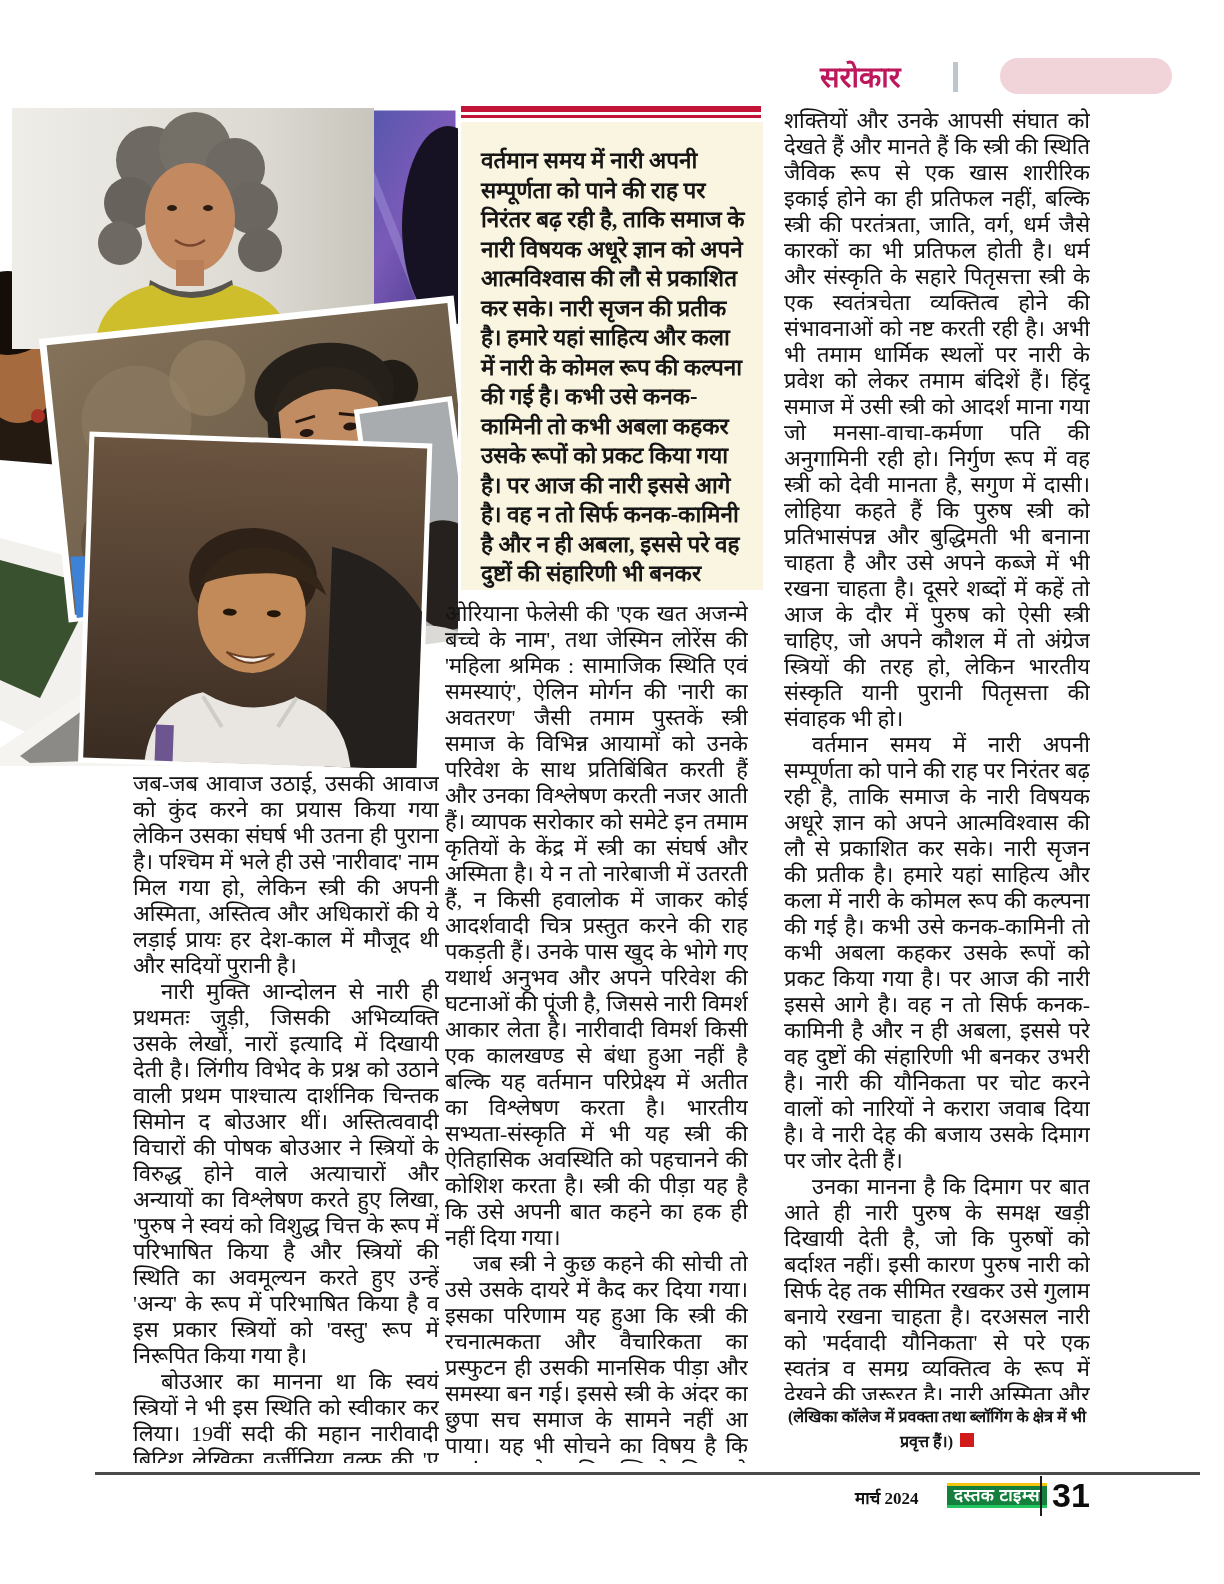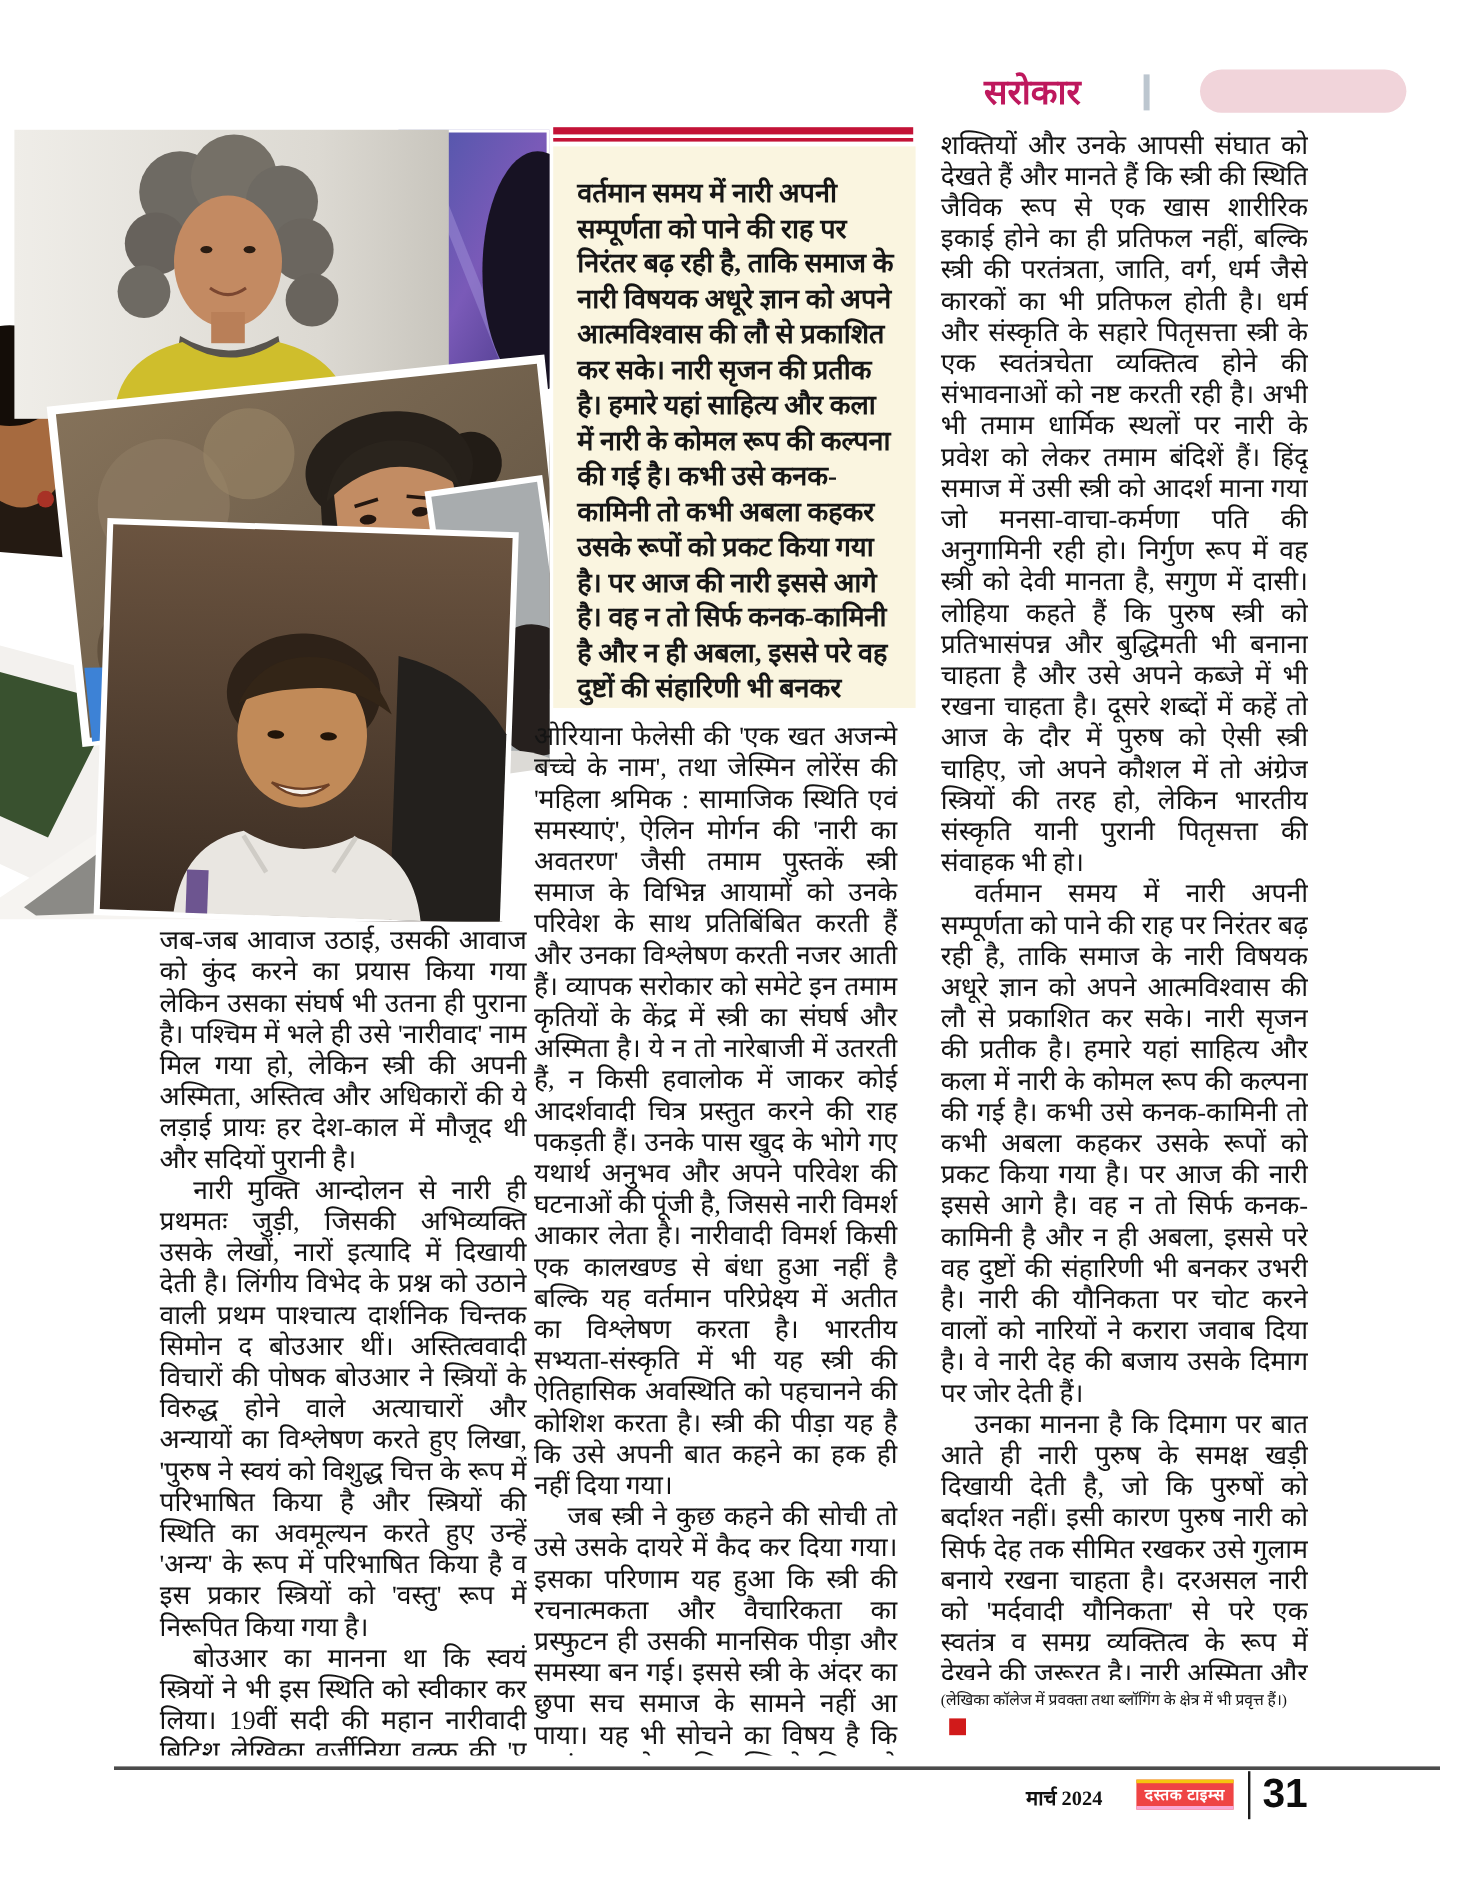--- a/index.html
+++ b/index.html
@@ -29,32 +29,32 @@
   }
 
   
   .col{overflow:hidden;}
   .body-text{font-size:22px;line-height:26px;text-align:justify;color:#141414;}
   .body-text p{margin:0;}
   .body-text p + p{text-indent:28px;}
 
   
   .author-note{
-    font-size:13px;line-height:25px;font-weight:normal;text-align:left;color:#141414;
+    font-size:16px;line-height:25px;font-weight:bold;text-align:center;color:#141414;
   }
   .end-marker{display:inline-block;width:14px;height:14px;background:#d11a1a;
     margin-left:7px;vertical-align:baseline;}
 
   
   .footer-rule{height:3px;background:#4b4b4b;}
   .footer-date{font-size:17px;font-weight:bold;color:#111;}
   .footer-logo{
-    display:inline-block;background:#ef4444;color:#fff;font-weight:bold;
-    font-size:13px;line-height:17px;padding:1px 7px;
-    border-top:3px solid #f6c50e;border-bottom:3px solid #f9a8d4;
+    display:inline-block;background:#15803d;color:#fff;font-weight:bold;
+    font-size:17px;line-height:17px;padding:1px 7px;
+    border-top:3px solid #f6c50e;border-bottom:3px solid #22c55e;
     font-family:"Liberation Sans", sans-serif;letter-spacing:0.5px;
   }
   .footer-divider{width:2px;height:40px;background:#1c1c1c;}
   .page-num{font-size:34px;font-weight:bold;color:#0d0d0d;
     font-family:"Liberation Sans", sans-serif;}
 </style>
 </head>
 <body>
 
 <div class="page">

